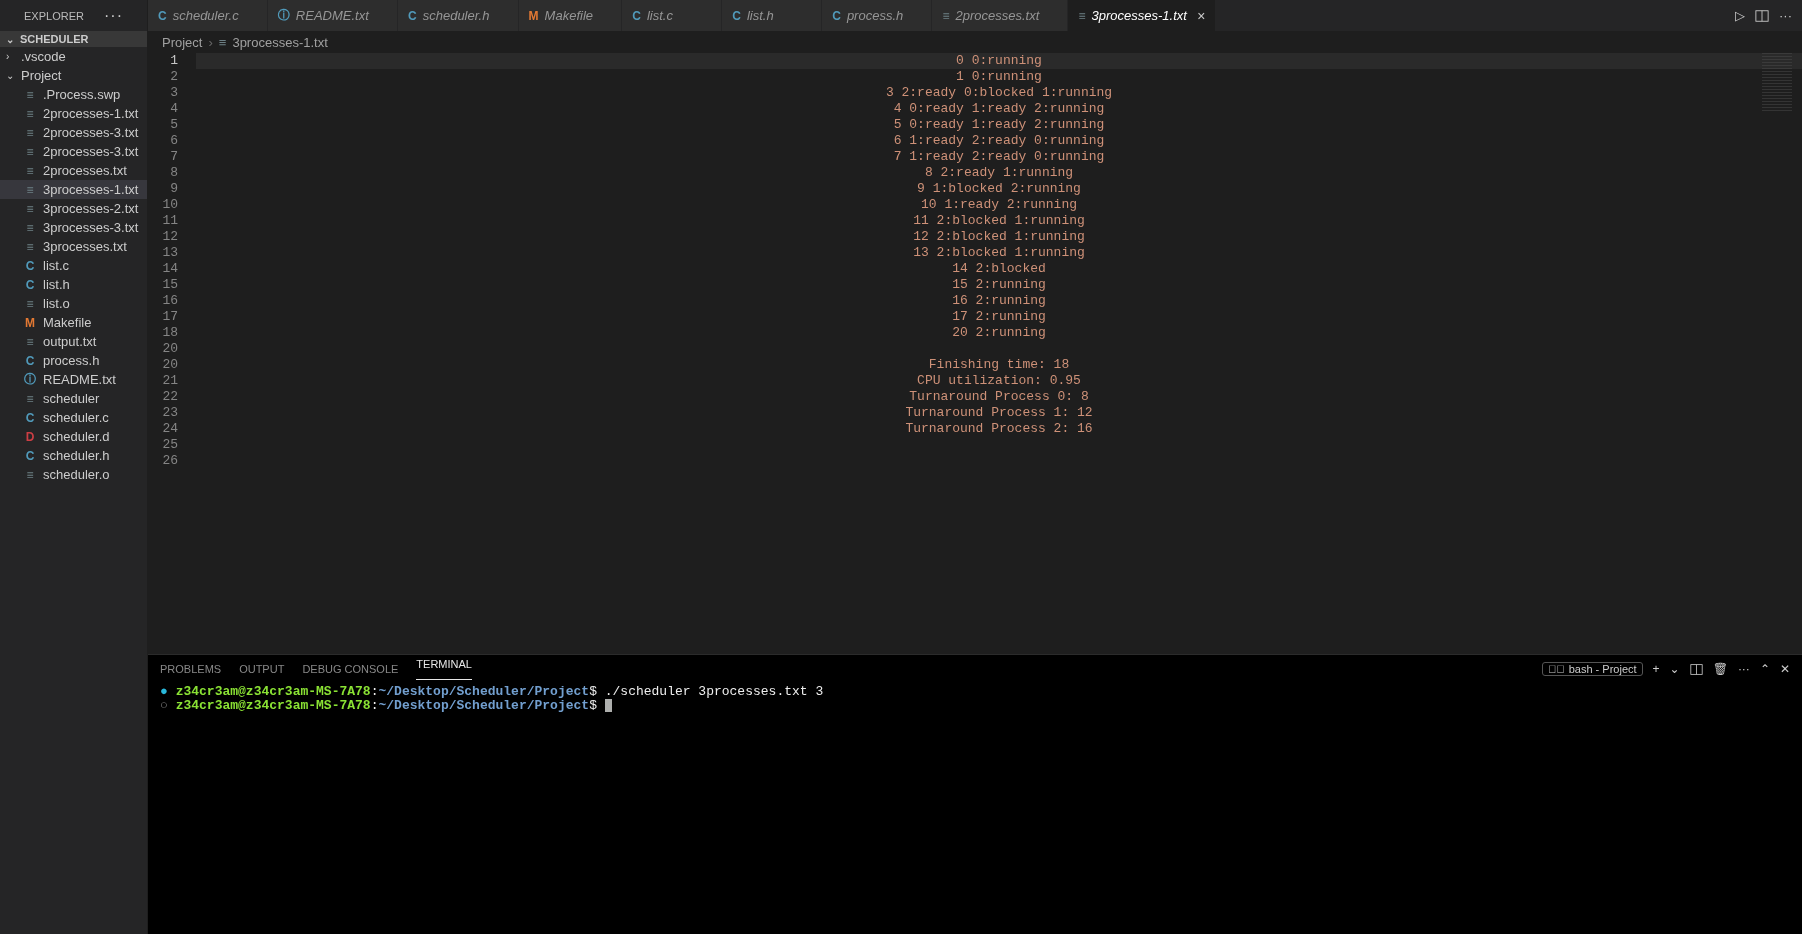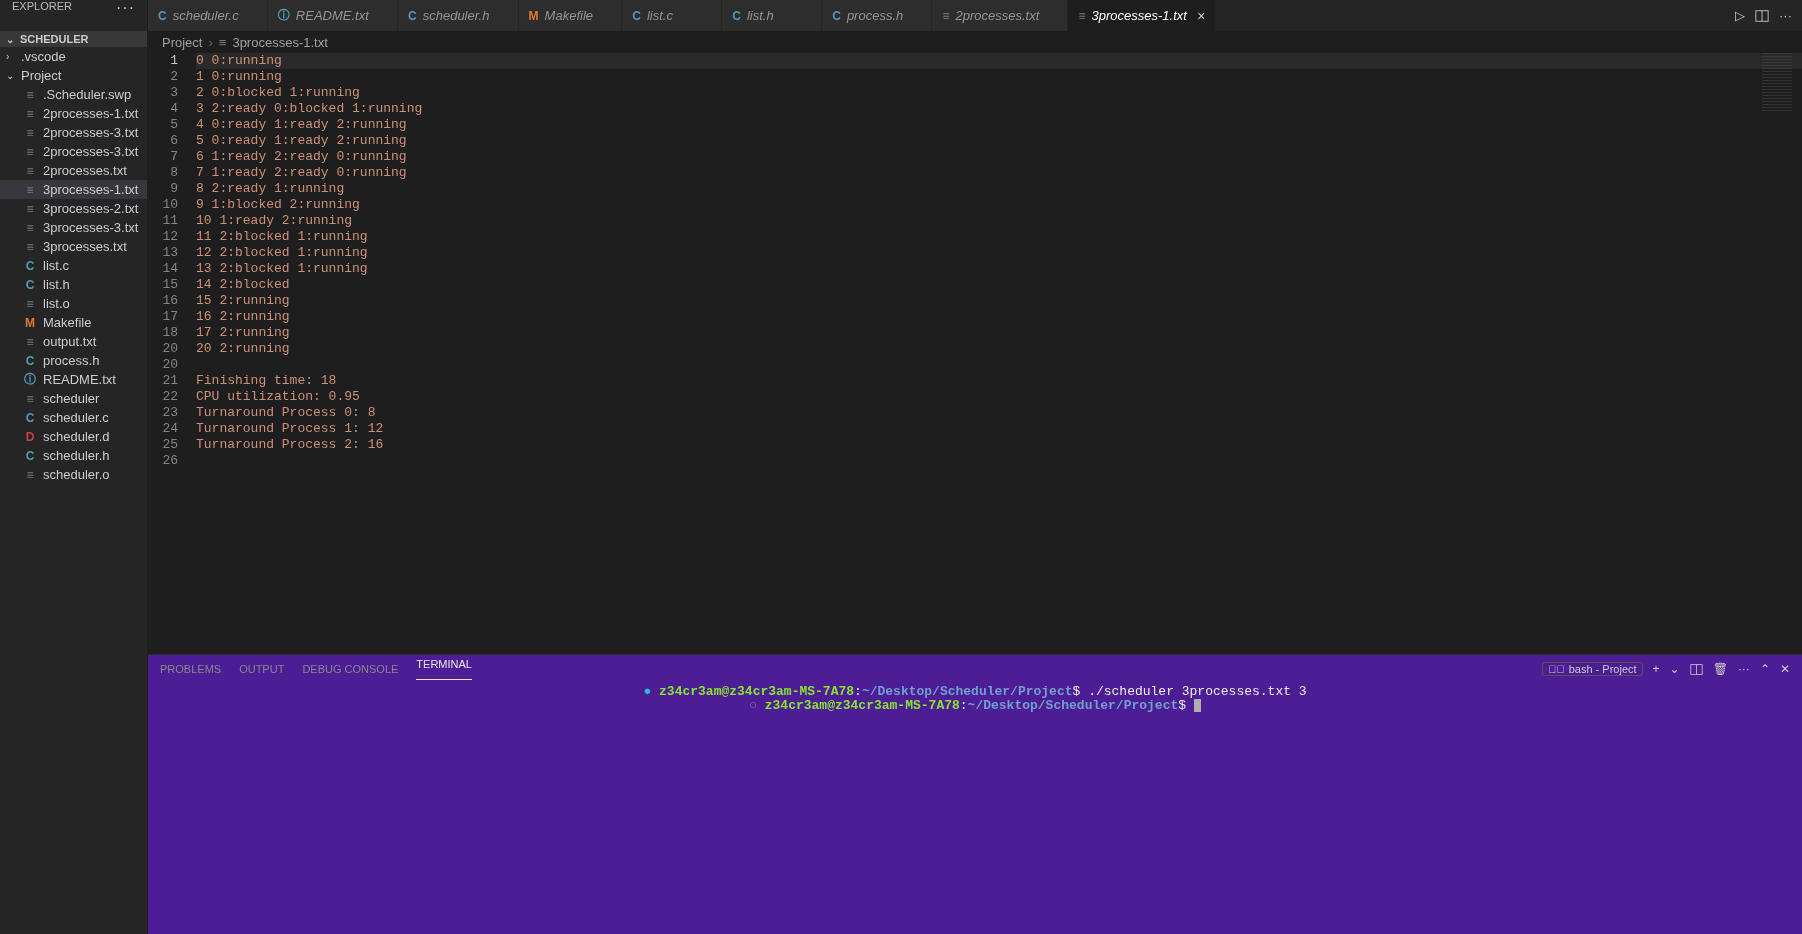--- a/index.html
+++ b/index.html
@@ -16,23 +16,23 @@
 .sidebar {
   width: 148px;
   background: #252526;
   display: flex;
   flex-direction: column;
   border-right: 1px solid #1e1e1e;
 }
 .sidebar-header {
   height: 31px;
   display: flex;
-  align-items: flex-start;
+  align-items: center;
   justify-content: space-between;
-  padding: 0 12px;
+  padding: 0 24px;
   font-size: 11px;
 }
 .sidebar-header-title { text-transform: uppercase; color: #bbb; }
 .ellipsis-icon { color: #cccccc; cursor: pointer; font-size: 16px; letter-spacing: 1px; line-height: 1;}
 .section-header {
   background: #383838;
   padding: 2px 6px;
   font-size: 11px;
   font-weight: bold;
   display: flex;
@@ -115,38 +115,37 @@
   position:relative;
 }
 .gutter {
   width: 48px;
   text-align: right;
   padding-right: 18px;
   color: #858585;
   user-select: none;
   padding-top: 0;
 }
-.code-lines { flex:1; padding-top:0; color:#ce9178;}
+.code-lines { flex:1; padding-top:0; color:#ce9178;text-align:center;}
 .code-lines .line, .gutter .ln { height:16px; white-space:pre;}
 .gutter .ln.active { color:#c6c6c6; }
 .line.active-bg { background:#2a2a2a; }
 
 .minimap {
   position:absolute; top: 0; right: 10px; width: 30px; height: 60px;
   background: repeating-linear-gradient(to bottom, #4a4a4a 0, #4a4a4a 1px, transparent 1px, transparent 3px);
   opacity: 0.5;
 }
 
 .panel {
   height: 280px;
   border-top: 1px solid #2b2b2b;
   display:flex;
   flex-direction:column;
-  background:#4c1d95;
-  text-align:center;
+  background:#000000;
 }
 .panel-tabs {
   height: 28px;
   display:flex;
   align-items:center;
   padding: 0 12px;
   gap: 18px;
   font-size: 11px;
 }
 .panel-tab { color: #888; cursor:pointer; text-transform:uppercase;}
@@ -191,21 +190,21 @@
       <span class="chevron">›</span>
       <span>.vscode</span>
     </div>
     <div class="tree-item folder-open">
       <span class="chevron">⌄</span>
       <span>Project</span>
     </div>
     <div id="file-list">
         <div class="tree-item nested">
           <span class="file-icon txt">≡</span>
-          <span>.Scheduler.swp</span>
+          <span>.Process.swp</span>
         </div>
         <div class="tree-item nested">
           <span class="file-icon txt">≡</span>
           <span>2processes-1.txt</span>
         </div>
         <div class="tree-item nested">
           <span class="file-icon txt">≡</span>
           <span>2processes-3.txt</span>
         </div>
         <div class="tree-item nested">
@@ -377,21 +376,20 @@
         <div class="ln">21</div>
         <div class="ln">22</div>
         <div class="ln">23</div>
         <div class="ln">24</div>
         <div class="ln">25</div>
         <div class="ln">26</div>
       </div>
     <div class="code-lines" id="code">
         <div class="line active-bg">0 0:running</div>
         <div class="line">1 0:running</div>
-        <div class="line">2 0:blocked 1:running</div>
         <div class="line">3 2:ready 0:blocked 1:running</div>
         <div class="line">4 0:ready 1:ready 2:running</div>
         <div class="line">5 0:ready 1:ready 2:running</div>
         <div class="line">6 1:ready 2:ready 0:running</div>
         <div class="line">7 1:ready 2:ready 0:running</div>
         <div class="line">8 2:ready 1:running</div>
         <div class="line">9 1:blocked 2:running</div>
         <div class="line">10 1:ready 2:running</div>
         <div class="line">11 2:blocked 1:running</div>
         <div class="line">12 2:blocked 1:running</div>

